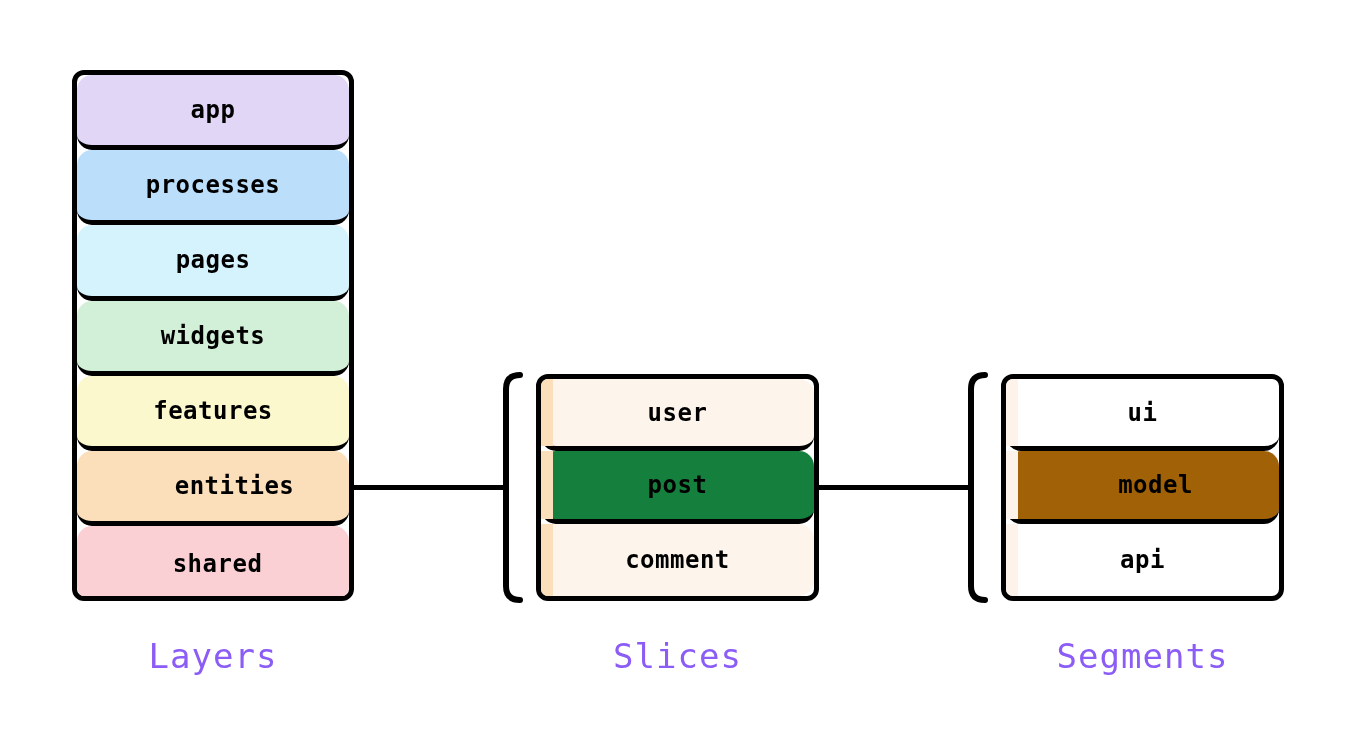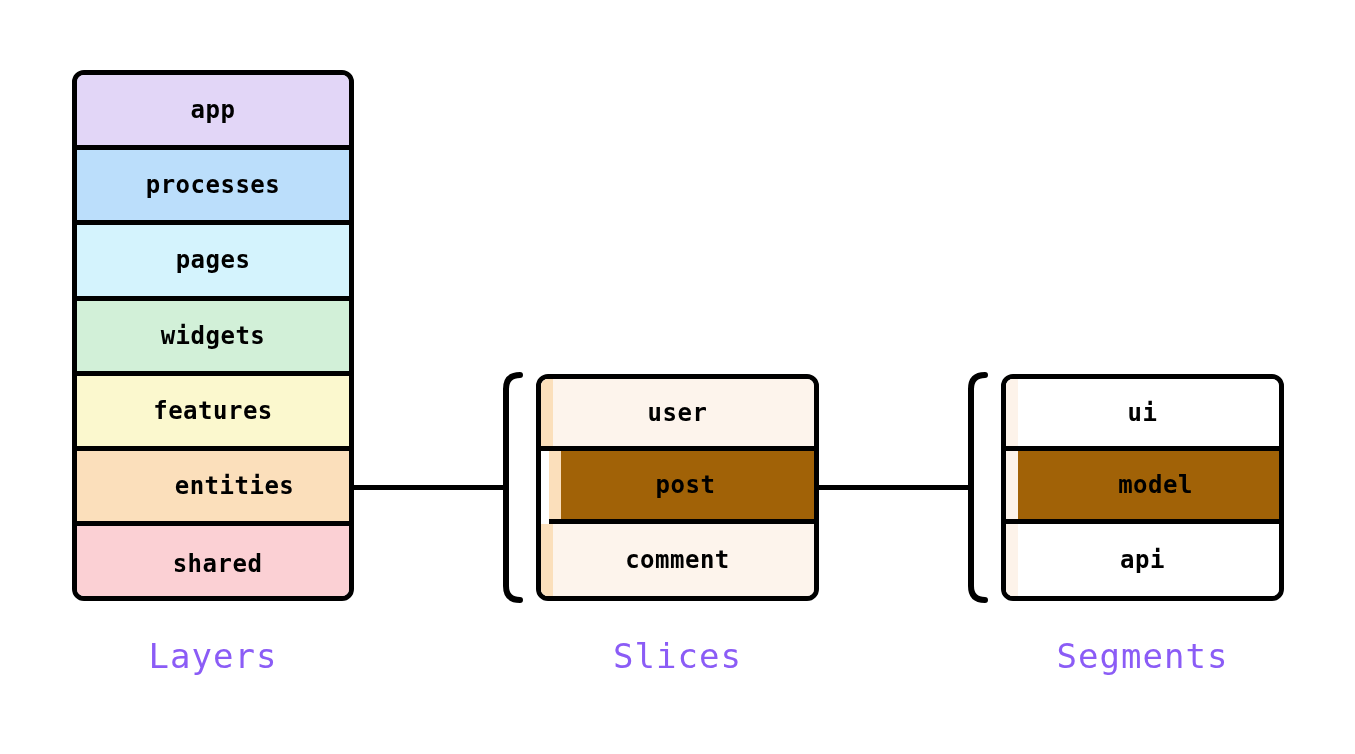--- a/index.html
+++ b/index.html
@@ -28,20 +28,21 @@
     background: #ffffff;
   }
 
   .stack-row {
     position: relative;
     width: 100%;
     display: flex;
     align-items: center;
     justify-content: center;
     border-bottom: 5px solid #000000;
+    border-radius: 15px;
   }
   .stack-row:last-child { border-bottom: none; }
 
   .row-label {
     font-weight: bold;
     font-size: 24px;
     color: #000000;
     letter-spacing: 0.5px;
     line-height: 1;
     position: relative;
@@ -159,21 +160,21 @@
     <svg viewBox="0 0 34 237" xmlns="http://www.w3.org/2000/svg">
       <path d="M 28 6 Q 14 6 14 20 L 14 217 Q 14 231 28 231" fill="none" stroke="#000000" stroke-width="6" stroke-linecap="round" stroke-linejoin="round"></path>
     </svg>
   </div>
 
   <div id="slices-box" class="stack-box">
     <div class="stack-row" style="background: rgb(253, 244, 236); text-align: center;">
       <span class="row-stripe" style="background: rgb(251, 223, 187);"></span>
       <span class="row-label">user</span>
     </div>
-    <div class="stack-row" style="background: #a16207; margin-left: 8px;">
+    <div class="stack-row" style="background: #15803d;">
       <span class="row-stripe" style="background: rgb(251, 223, 187);"></span>
       <span class="row-label">post</span>
     </div>
     <div class="stack-row" style="background: rgb(253, 244, 236);">
       <span class="row-stripe" style="background: rgb(251, 223, 187);"></span>
       <span class="row-label">comment</span>
     </div>
   </div>
 
   <div id="connector-slices-segments" class="connector"></div>

